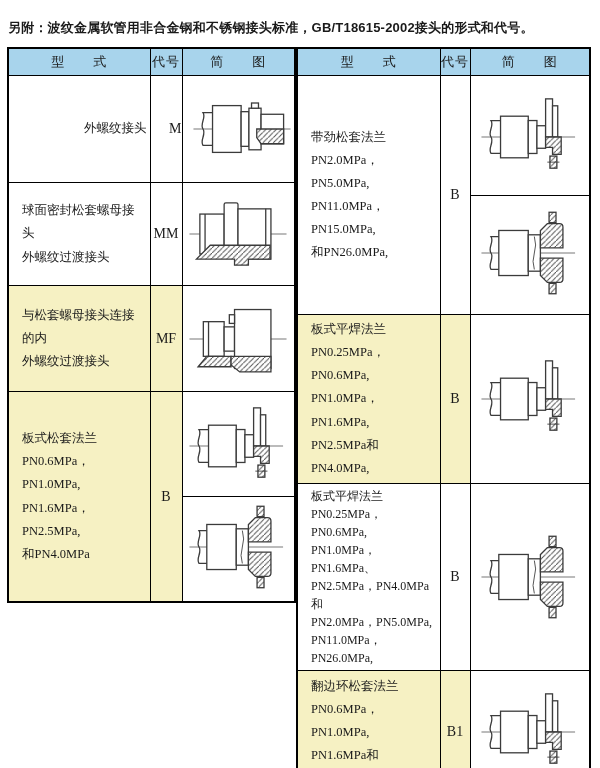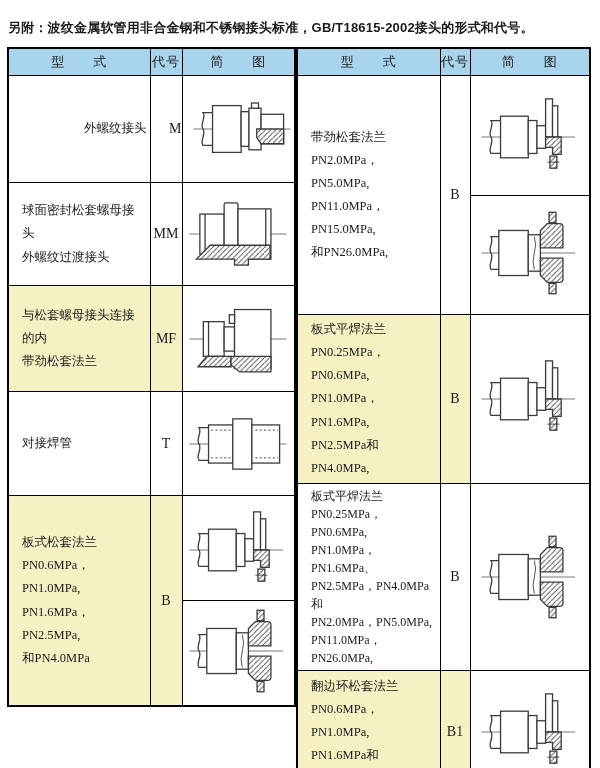--- a/index.html
+++ b/index.html
@@ -187,34 +187,25 @@
 外螺纹过渡接头</td>
           <td class="code">MM</td>
           <td class="diag">
             <svg viewBox="0 0 120 100">
                 <use href="#fit-mm"></use>
               </svg>
           </td>
         </tr>
         <tr class="l4">
           <td class="type hl">与松套螺母接头连接的内
-带劲松套法兰</td>
+外螺纹过渡接头</td>
           <td class="code hl">MF</td>
           <td class="diag">
             <svg viewBox="0 0 120 100">
                 <use href="#fit-mf"></use>
-              </svg>
-          </td>
-        </tr>
-        <tr class="l5">
-          <td class="type">对接焊管</td>
-          <td class="code">T</td>
-          <td class="diag">
-            <svg viewBox="0 0 120 100">
-                <use href="#fit-t"></use>
               </svg>
           </td>
         </tr>
         <tr class="l6">
           <td class="type hl">板式松套法兰
 PN0.6MPa，PN1.0MPa,
 PN1.6MPa，PN2.5MPa,
 和PN4.0MPa</td>
           <td class="code hl">B</td>
           <td class="diag">

